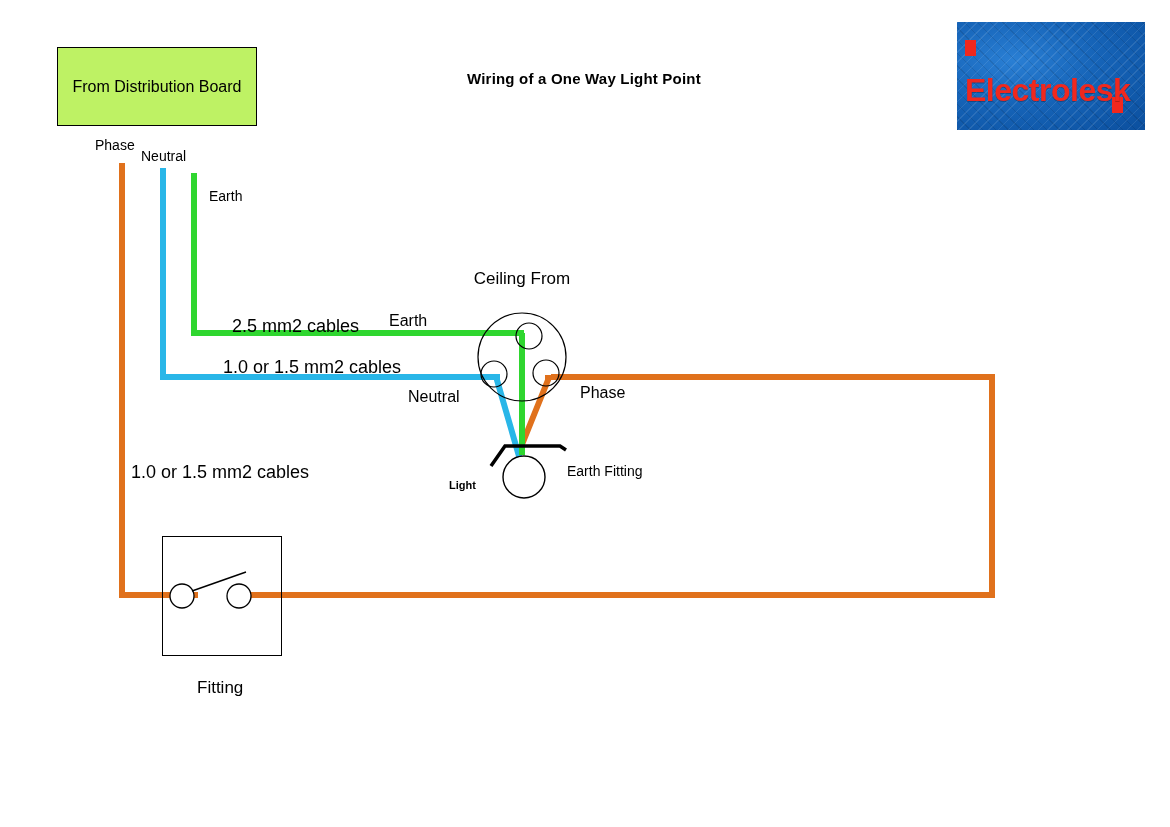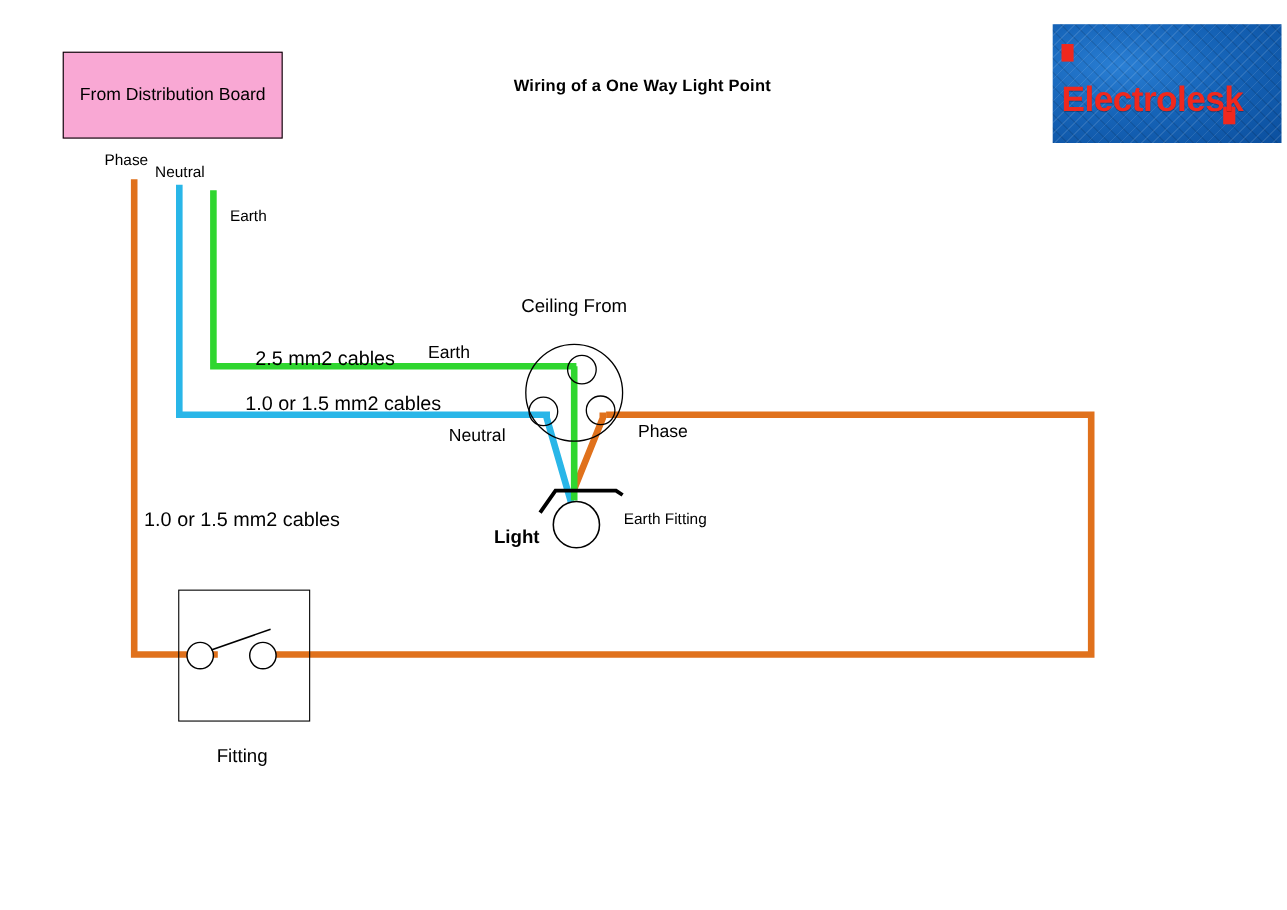--- a/index.html
+++ b/index.html
@@ -62,41 +62,41 @@
     position: absolute;
     left: 57px;
     top: 47px;
     width: 200px;
     height: 79px;
     border: 1px solid #000000;
     box-sizing: border-box;
     display: flex;
     align-items: center;
     justify-content: center;
-    background: #f9a8d4;
+    background: #bef264;
   }
 
   
   #switch-box {
     position: absolute;
     left: 162px;
     top: 536px;
     width: 120px;
     height: 120px;
     border: 1.5px solid #000000;
     box-sizing: border-box;
     background: transparent;
   }
 
   
   #logo {
     position: absolute;
     left: 957px;
     top: 22px;
-    width: 208px;
+    width: 188px;
     height: 108px;
     background:
       repeating-linear-gradient(135deg,
         rgba(255,255,255,0.10) 0px,
         rgba(255,255,255,0.10) 1px,
         rgba(255,255,255,0.0) 1px,
         rgba(255,255,255,0.0) 7px),
       repeating-linear-gradient(45deg,
         rgba(0,0,0,0.10) 0px,
         rgba(0,0,0,0.10) 1px,
@@ -171,21 +171,21 @@
   <div class="lbl lbl-small" style="left:232px; top:316px;">2.5 mm2 cables</div>
   <div class="lbl lbl-small" style="left:223px; top:357px;">1.0 or 1.5 mm2 cables</div>
   <div class="lbl lbl-small" style="left:131px; top:462px;">1.0 or 1.5 mm2 cables</div>
 
   <div class="lbl lbl-big" style="left:389px; top:312px;">Earth</div>
   <div class="lbl lbl-big" style="left:408px; top:388px;">Neutral</div>
   <div class="lbl lbl-big" style="left:580px; top:384px;">Phase</div>
 
   <div class="lbl lbl-center" style="left:462px; top:269px; width:120px; font-size:17px;">Ceiling From</div>
 
-  <div class="lbl" style="left:449px; top:479px; font-size:17px; font-weight:bold;">Light</div>
+  <div class="lbl" style="left:449px; top:479px; font-size:11px; font-weight:bold;">Light</div>
   <div class="lbl lbl-med" style="left:567px; top:463px;">Earth Fitting</div>
 
   <div class="lbl" style="left:197px; top:678px; font-size:17px;">Fitting</div>
 
   <div id="logo">
     <div class="logo-sq" id="logo-sq-tl"></div>
     <div class="logo-sq" id="logo-sq-br"></div>
     <div id="logo-text">Electrolesk</div>
   </div>
 

